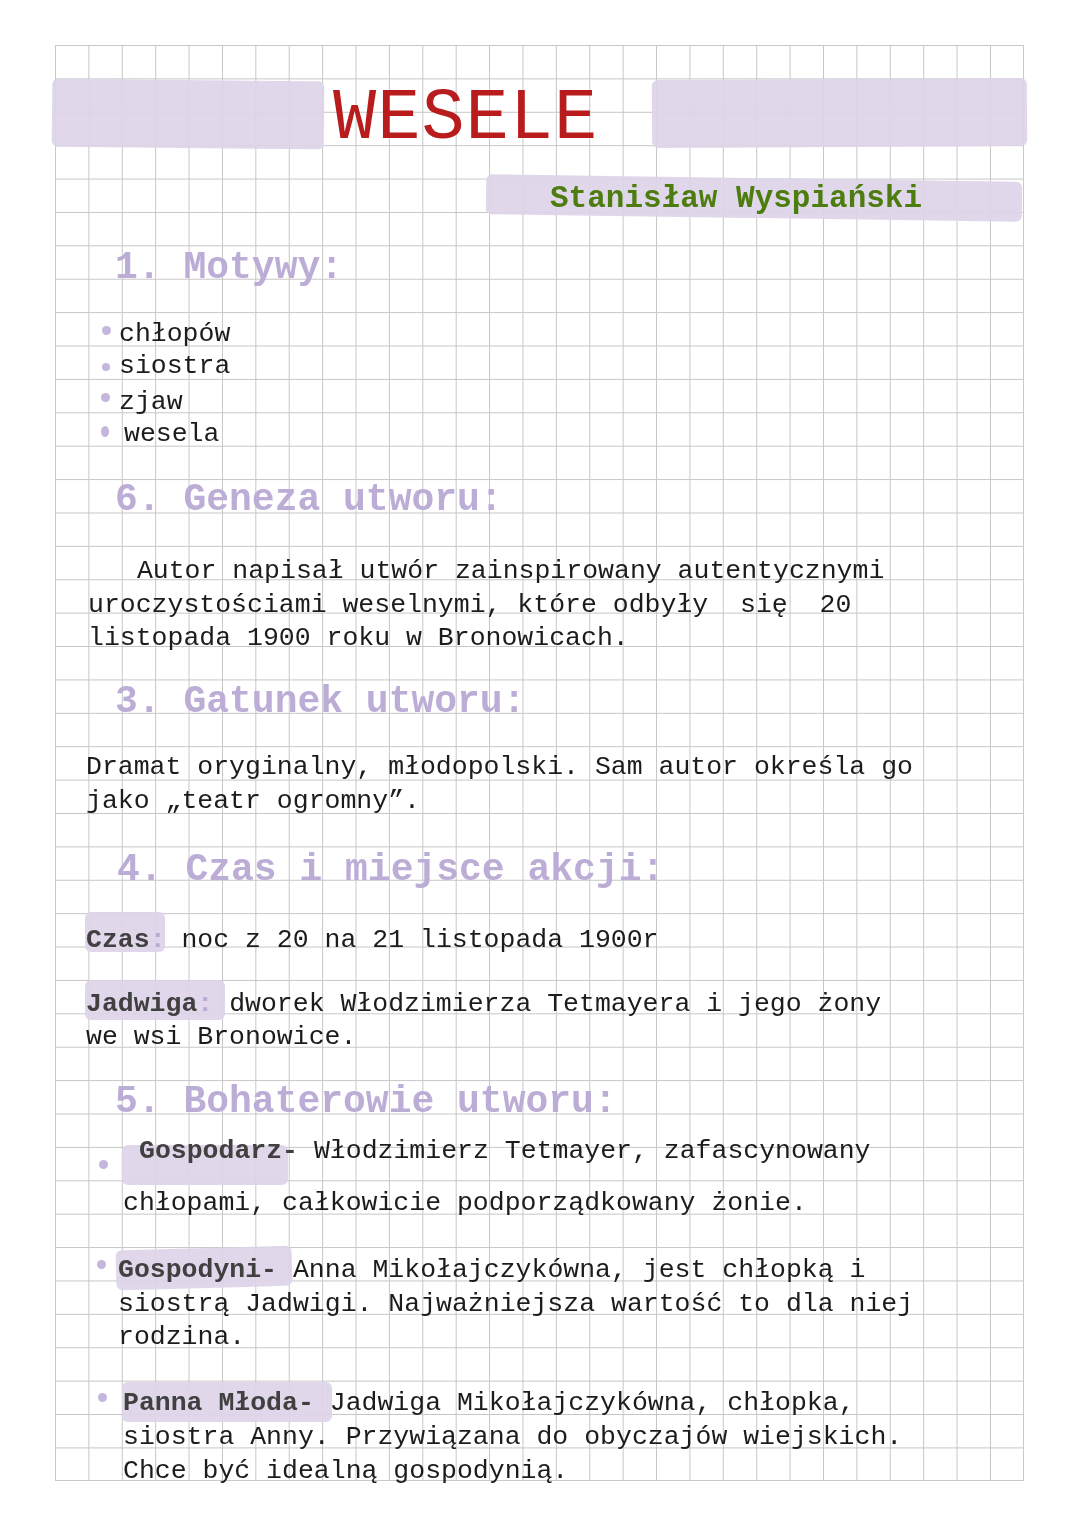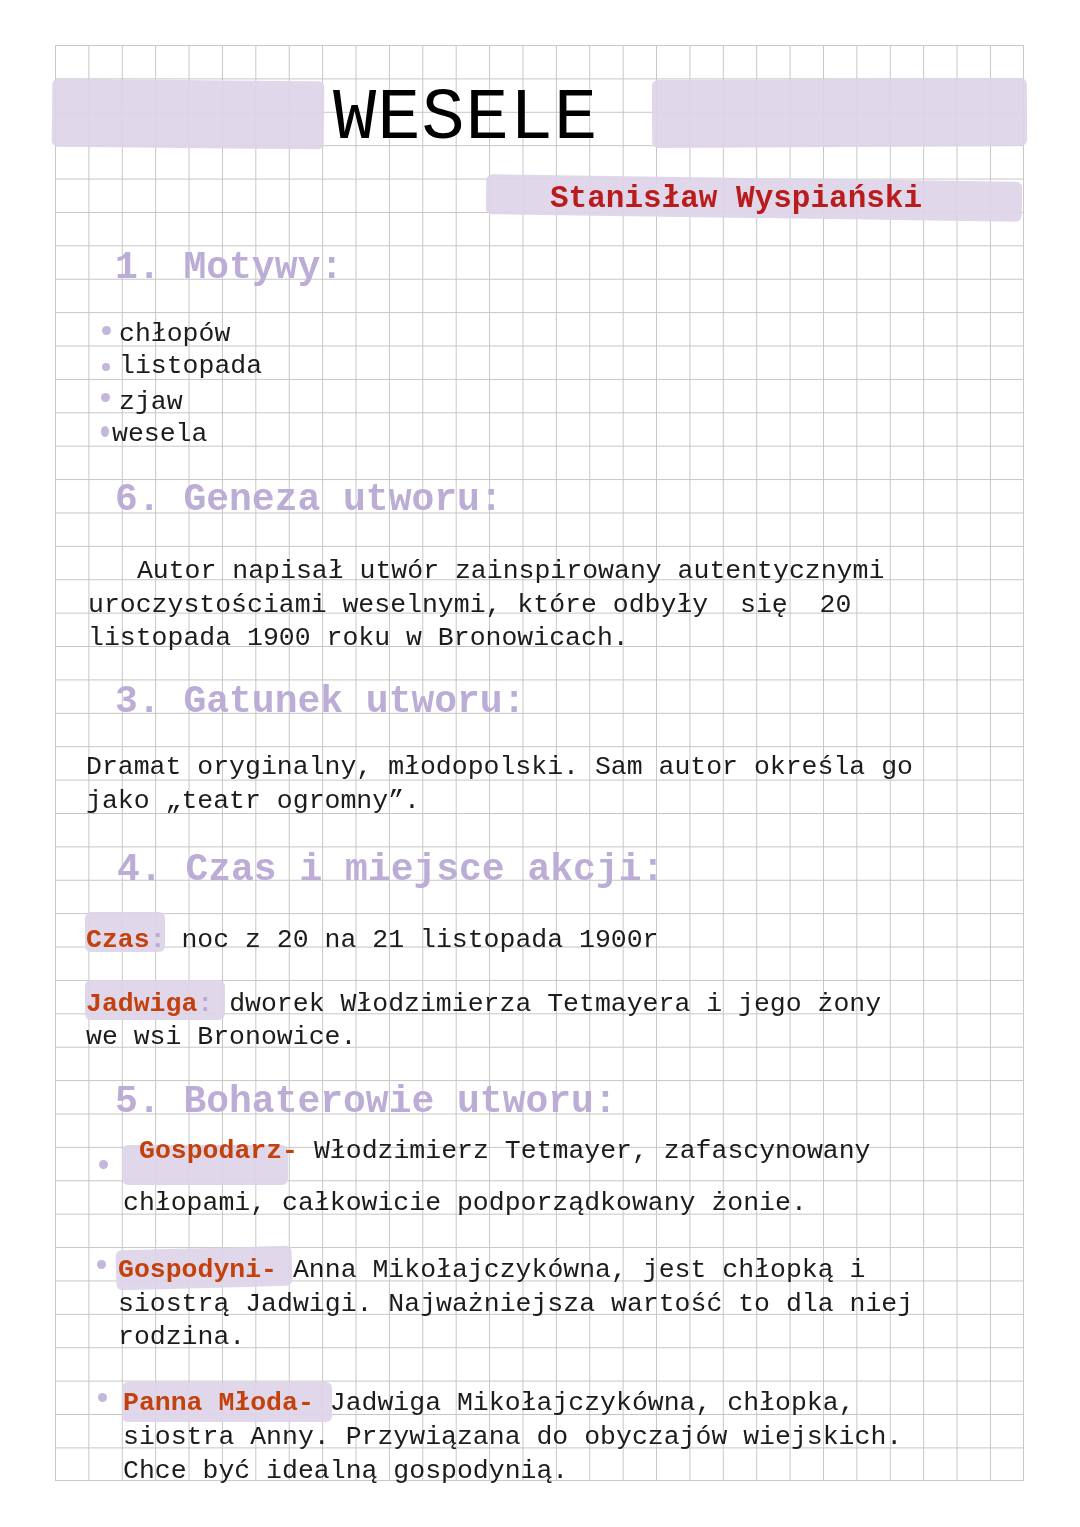--- a/index.html
+++ b/index.html
@@ -6,49 +6,49 @@
   body { width:1080px; height:1527px; background:#ffffff; position:relative; overflow:hidden;
          font-family:"Liberation Mono", "DejaVu Sans Mono", monospace; color:#1a1a1a; }
   .grid { position:absolute; left:55px; top:45px; width:969px; height:1436px;
           border:1.5px solid #c9c9c9; box-sizing:border-box;
           background-image:
             linear-gradient(to right, #c6c6c6 1.2px, transparent 1.2px),
             linear-gradient(to bottom, #c6c6c6 1.2px, transparent 1.2px);
           background-size:33.4px 33.4px; background-position:-1px -1px; }
   .hl { position:absolute; background:#ddd5e8; border-radius:6px; opacity:0.92; }
   .abs { position:absolute; white-space:pre; }
-  .title { font-family:"Liberation Mono", monospace; font-size:72px; letter-spacing:1px; color:#000000; }
-  .author { font-weight:bold; font-size:31px; color:#b91c1c; }
+  .title { font-family:"Liberation Mono", monospace; font-size:72px; letter-spacing:1px; color:#b91c1c; }
+  .author { font-weight:bold; font-size:31px; color:#4d7c0f; }
   .h { font-weight:bold; font-size:38px; color:#bcadd6;margin-left:29px; }
   .p { font-size:26.5px; line-height:33.5px; color:#1c1c1c; }
-  .b { font-weight:bold; color:#c2410c; }
+  .b { font-weight:bold; color:#404040; }
   .lav { color:#b9a9d5; font-weight:bold; }
   .dot { position:absolute; width:9px; height:9px; border-radius:50%; background:#c4b6dd; }
 </style>
 </head>
 <body>
 
 <div class="grid"></div>
 
 <div class="hl" style="left:52px;top:80px;width:272px;height:68px;transform:rotate(0.6deg);"></div>
 <div class="hl" style="left:652px;top:79px;width:375px;height:68px;transform:rotate(-0.3deg);"></div>
 <div class="abs title" style="left:333px;top:78px;">WESELE</div>
 
 <div class="hl" style="left:486px;top:178px;width:536px;height:40px;transform:rotate(0.8deg);"></div>
 <div class="abs author" style="left:550px;top:181px;">Stanisław Wyspiański</div>
 
 <div class="abs h" style="left:86px;top:246px;">1. Motywy:</div>
 <div class="dot" style="left:102px;top:326px;"></div>
 <div class="abs p" style="left:119px;top:318px;">chłopów</div>
 <div class="dot" style="left:102px;top:363px;width:8px;height:8px;"></div>
-<div class="abs p" style="left:119px;top:350px;">listopada</div>
+<div class="abs p" style="left:119px;top:350px;">siostra</div>
 <div class="dot" style="left:101px;top:393px;"></div>
 <div class="abs p" style="left:119px;top:386px;">zjaw</div>
 <div class="dot" style="left:101px;top:426px;width:8px;height:11px;"></div>
-<div class="abs p" style="left:112px;top:418px;text-align:center;">wesela</div>
+<div class="abs p" style="left:124px;top:418px;text-align:center;">wesela</div>
 
 <div class="abs h" style="left:86px;top:478px;">6. Geneza utworu:</div>
 <div class="abs p" style="left:88px;top:555px;margin-left:33px;"> Autor napisał utwór zainspirowany autentycznymi</div>
 <div class="abs p" style="left:88px;top:589px;">uroczystościami weselnymi, które odbyły  się  20</div>
 <div class="abs p" style="left:88px;top:622px;">listopada 1900 roku w Bronowicach.</div>
 
 <div class="abs h" style="left:86px;top:680px;">3. Gatunek utworu:</div>
 <div class="abs p" style="left:86px;top:751px;">Dramat oryginalny, młodopolski. Sam autor określa go</div>
 <div class="abs p" style="left:86px;top:785px;">jako „teatr ogromny”.</div>
 

